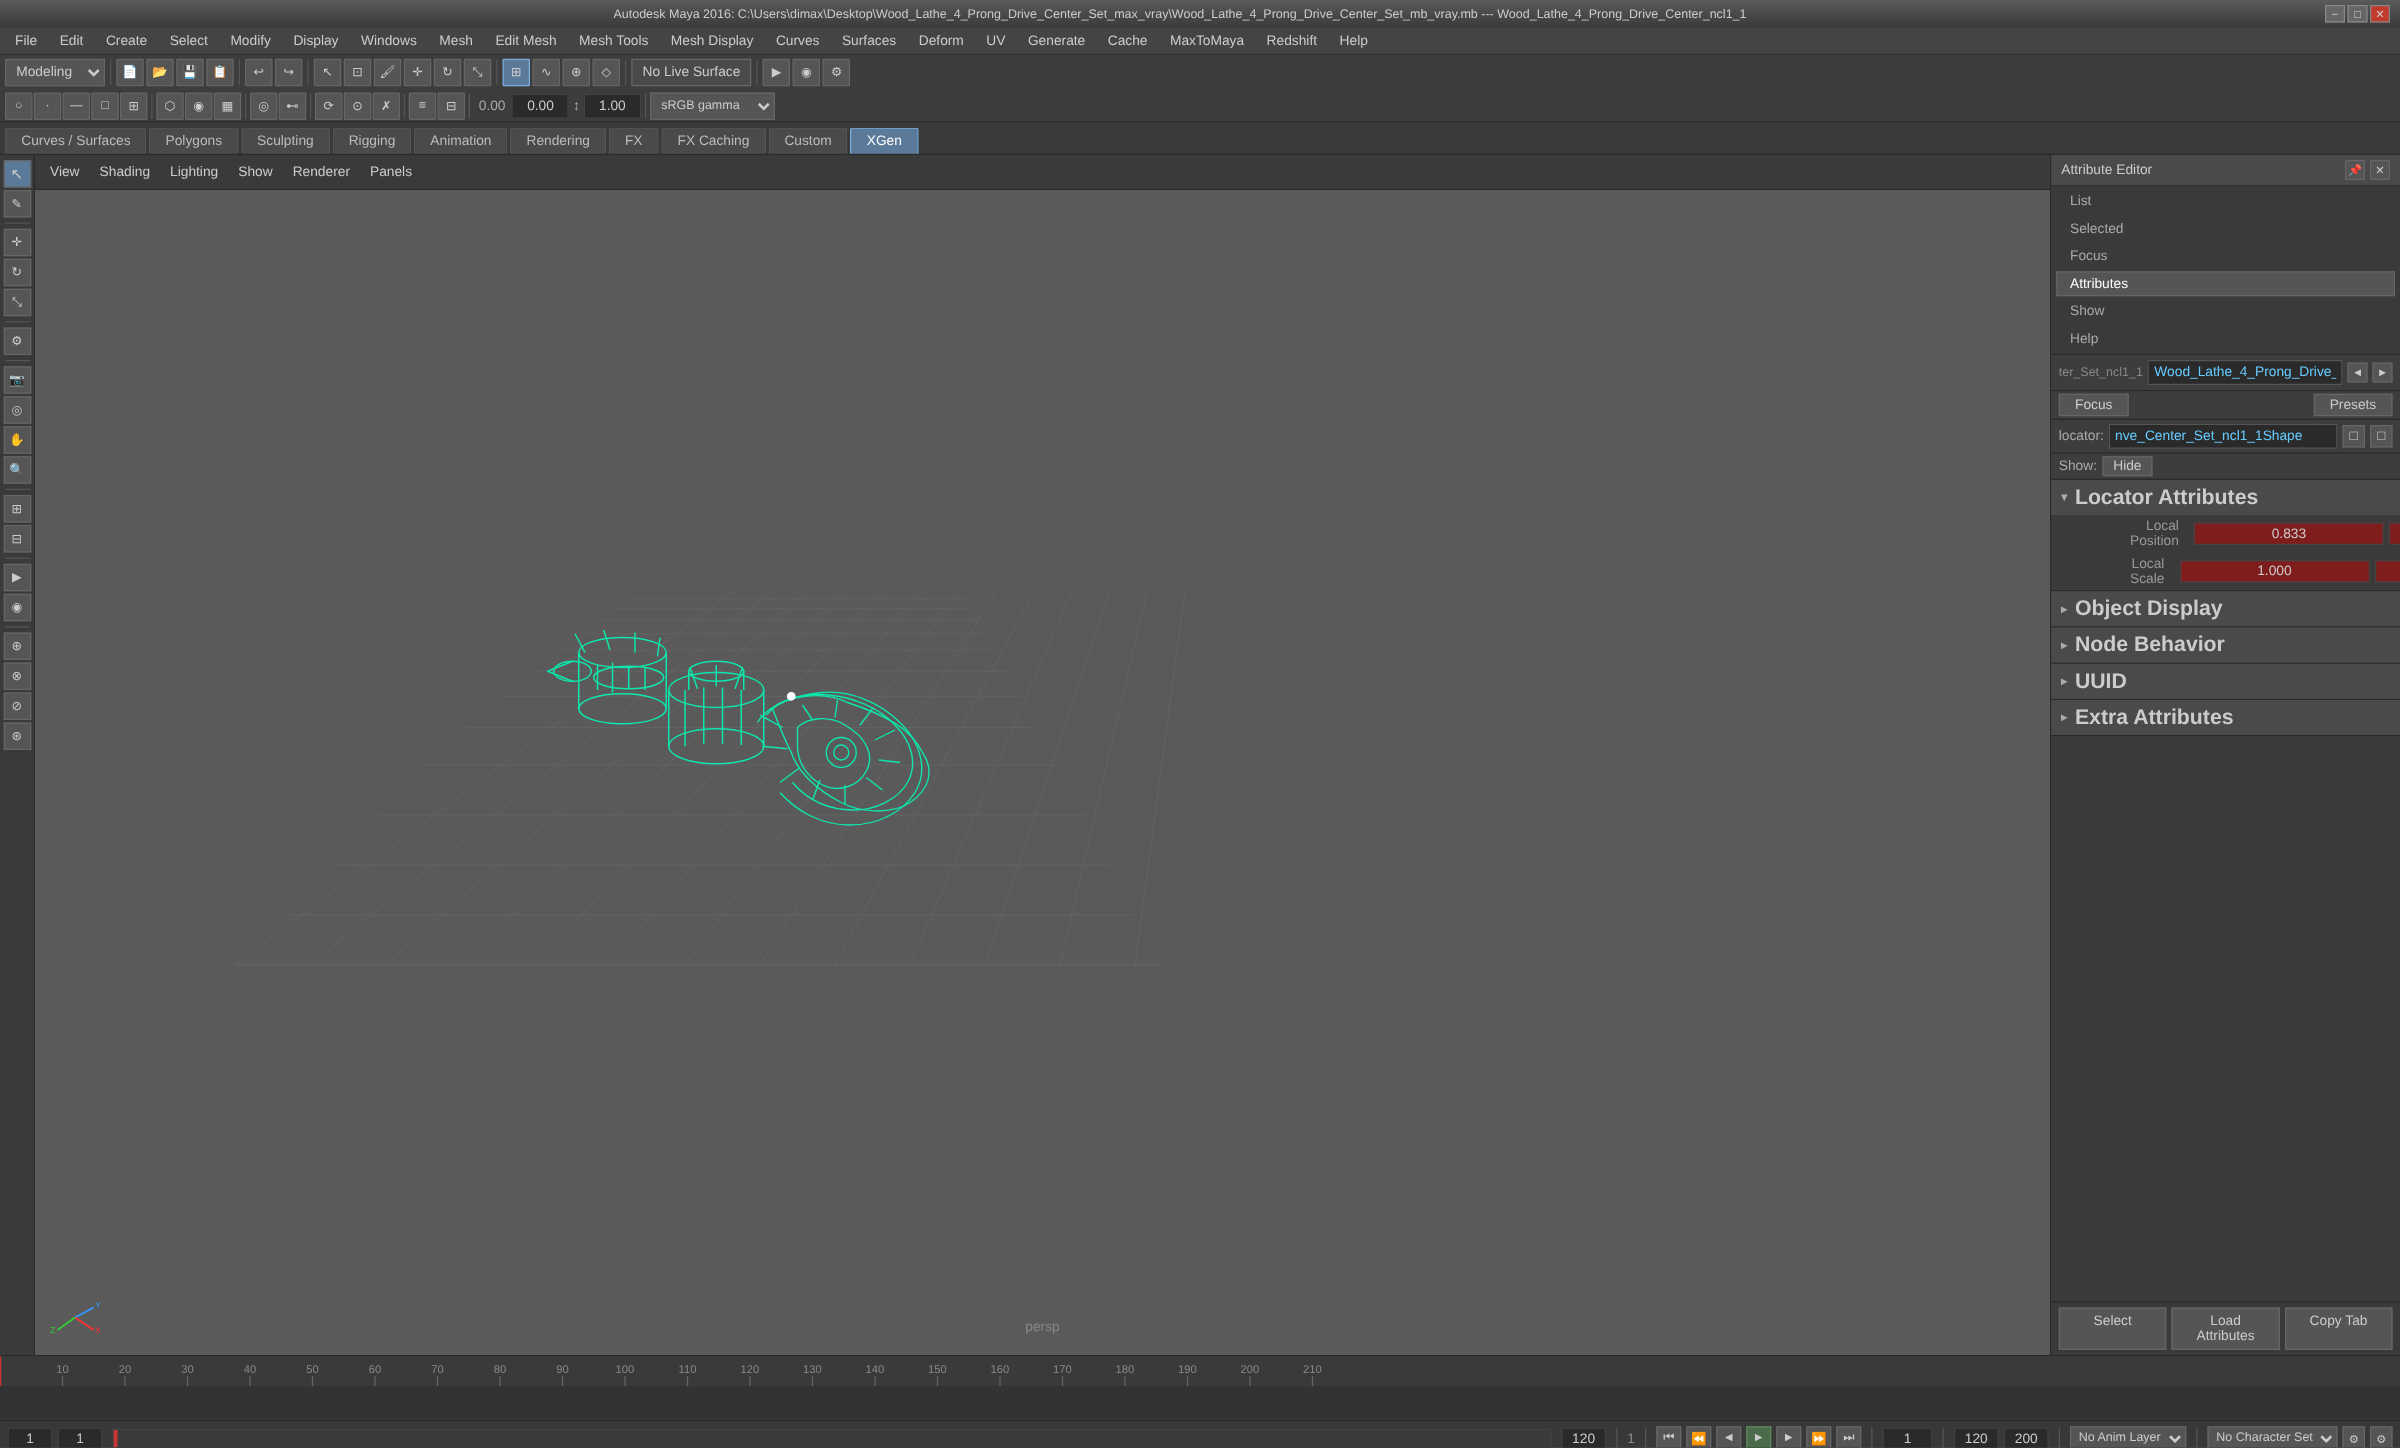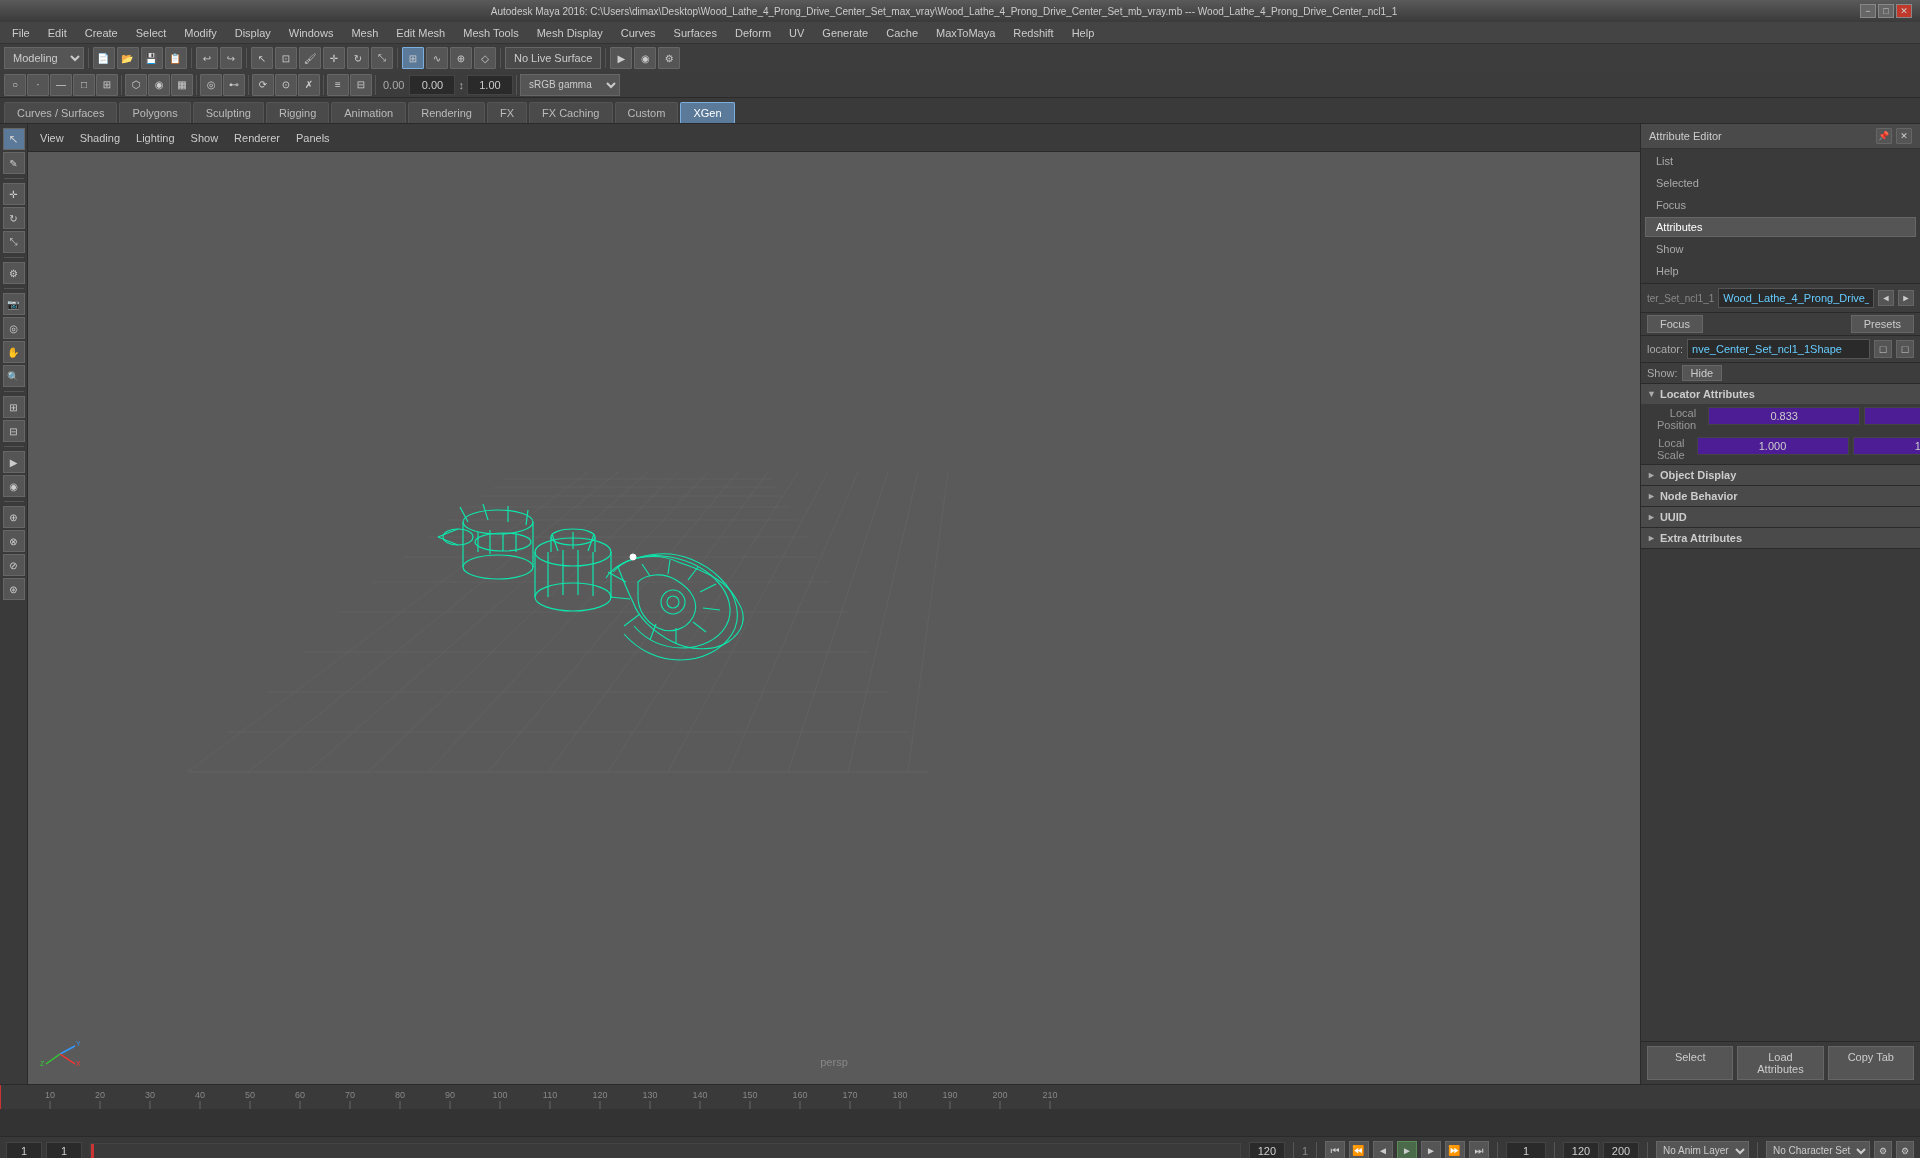--- a/index.html
+++ b/index.html
@@ -374,46 +374,47 @@
       padding: 4px 6px;
       background: #4a4a4a;
       cursor: pointer;
       gap: 4px;
     }
     .section-arrow {
       font-size: 9px;
       color: #aaa;
     }
     .section-title {
-      font-size: 11px;
+      font-size: 17px;
       color: #ccc;
       font-weight: bold;
     }
 
     .attr-row {
       display: flex;
-      align-items: flex-start;
+      align-items: center;
       padding: 3px 16px;
       gap: 4px;
+      margin-left: 47px;
     }
     .attr-label {
       width: 100px;
       font-size: 11px;
       color: #999;
       text-align: right;
       padding-right: 8px;
     }
     .attr-value {
       flex: 1;
       display: flex;
       gap: 4px;
     }
     .attr-input {
       flex: 1;
-      background: #4c1d95;
+      background: #7f1d1d;
       border: 1px solid #444;
       color: #ccc;
       font-size: 11px;
       padding: 1px 4px;
       height: 18px;
       text-align: center;
     }
 
     
     #notes-area {

